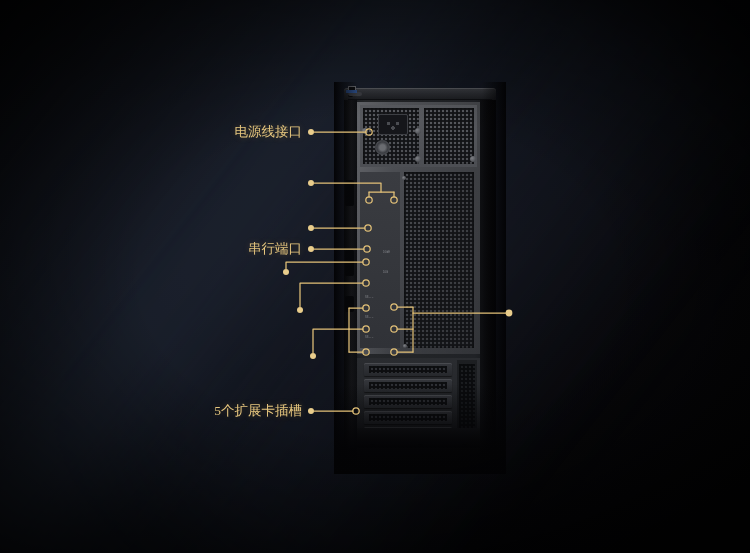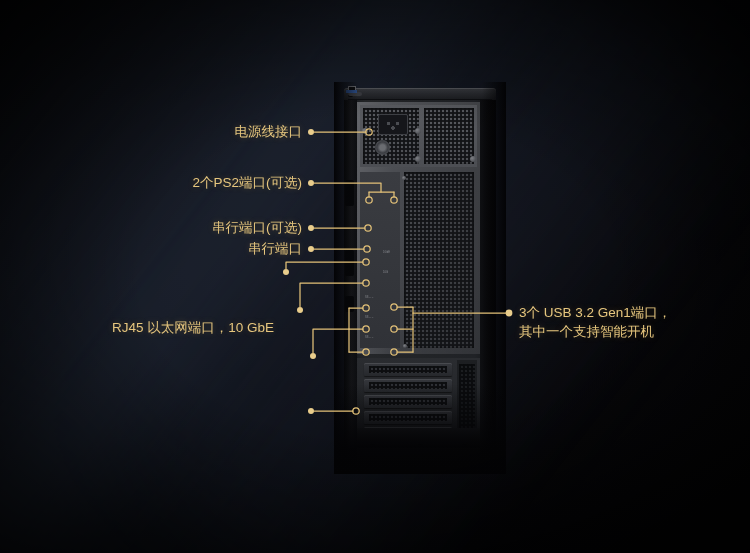--- a/index.html
+++ b/index.html
@@ -120,21 +120,21 @@
 
   
   .tower-fade{position:absolute;inset:-6px -10px;pointer-events:none;
     background:linear-gradient(90deg, rgba(3,3,5,.97) 0%, rgba(3,3,5,.55) 5%, rgba(0,0,0,0) 14%, rgba(0,0,0,0) 86%, rgba(3,3,5,.6) 95%, rgba(3,3,5,.98) 100%);}
   .tower-fade2{position:absolute;left:-10px;right:-10px;bottom:-14px;height:90px;pointer-events:none;
     background:linear-gradient(180deg, rgba(0,0,0,0), rgba(3,3,5,.96) 72%, #030305 100%);}
 
   
   .cal{position:absolute;color:#e6c67e;font-size:13.5px;line-height:19px;white-space:nowrap;
     text-shadow:0 0 6px rgba(190,150,70,.30);}
-  .cal.r{text-align:center;}
+  .cal.r{text-align:center;font-family:Liberation Serif, serif;}
   .cal.l{text-align:left;}
 
   svg#leads{position:absolute;left:0;top:0;width:750px;height:553px;overflow:visible;}
   svg#leads path, svg#leads line{fill:none;stroke:#e3c178;stroke-width:1.25;
     stroke-linecap:round;stroke-linejoin:round;}
   svg#leads .dot{fill:#e9cd8c;stroke:none;}
   svg#leads .ring{fill:none;stroke:#e3c178;stroke-width:1.25;}
 </style>
 </head>
 <body>
@@ -305,29 +305,23 @@
     <path d="M413,307 H397"></path>
     <path d="M413,329 H397"></path>
     <path d="M413,352 H397"></path>
     <circle class="ring" cx="394" cy="307" r="3.2"></circle>
     <circle class="ring" cx="394" cy="329" r="3.2"></circle>
     <circle class="ring" cx="394" cy="352" r="3.2"></circle>
   </svg>
 
   <div class="cal r" style="right:448px;top:122px">电源线接口</div>
 
-  <div class="cal r" style="right:448px;top:173px">2个PS2端口(可选)</div>
-
-  <div class="cal r" style="right:448px;top:218px">串行端口(可选)</div>
+
 
   <div class="cal r" style="right:448px;top:239px">串行端口</div>
 
 
-  <div class="cal r" style="right:476px;top:318px">RJ45 以太网端口，10 GbE</div>
-
-
-
-  <div class="cal l" style="left:519px;top:303px">
-    <div>3个 USB 3.2 Gen1端口，</div>
-    <div>其中一个支持智能开机</div>
-  </div>
+
+
+  <div class="cal r" style="right:448px;top:401px">5个扩展卡插槽</div>
+
 
 </div>
 
 </body></html>

